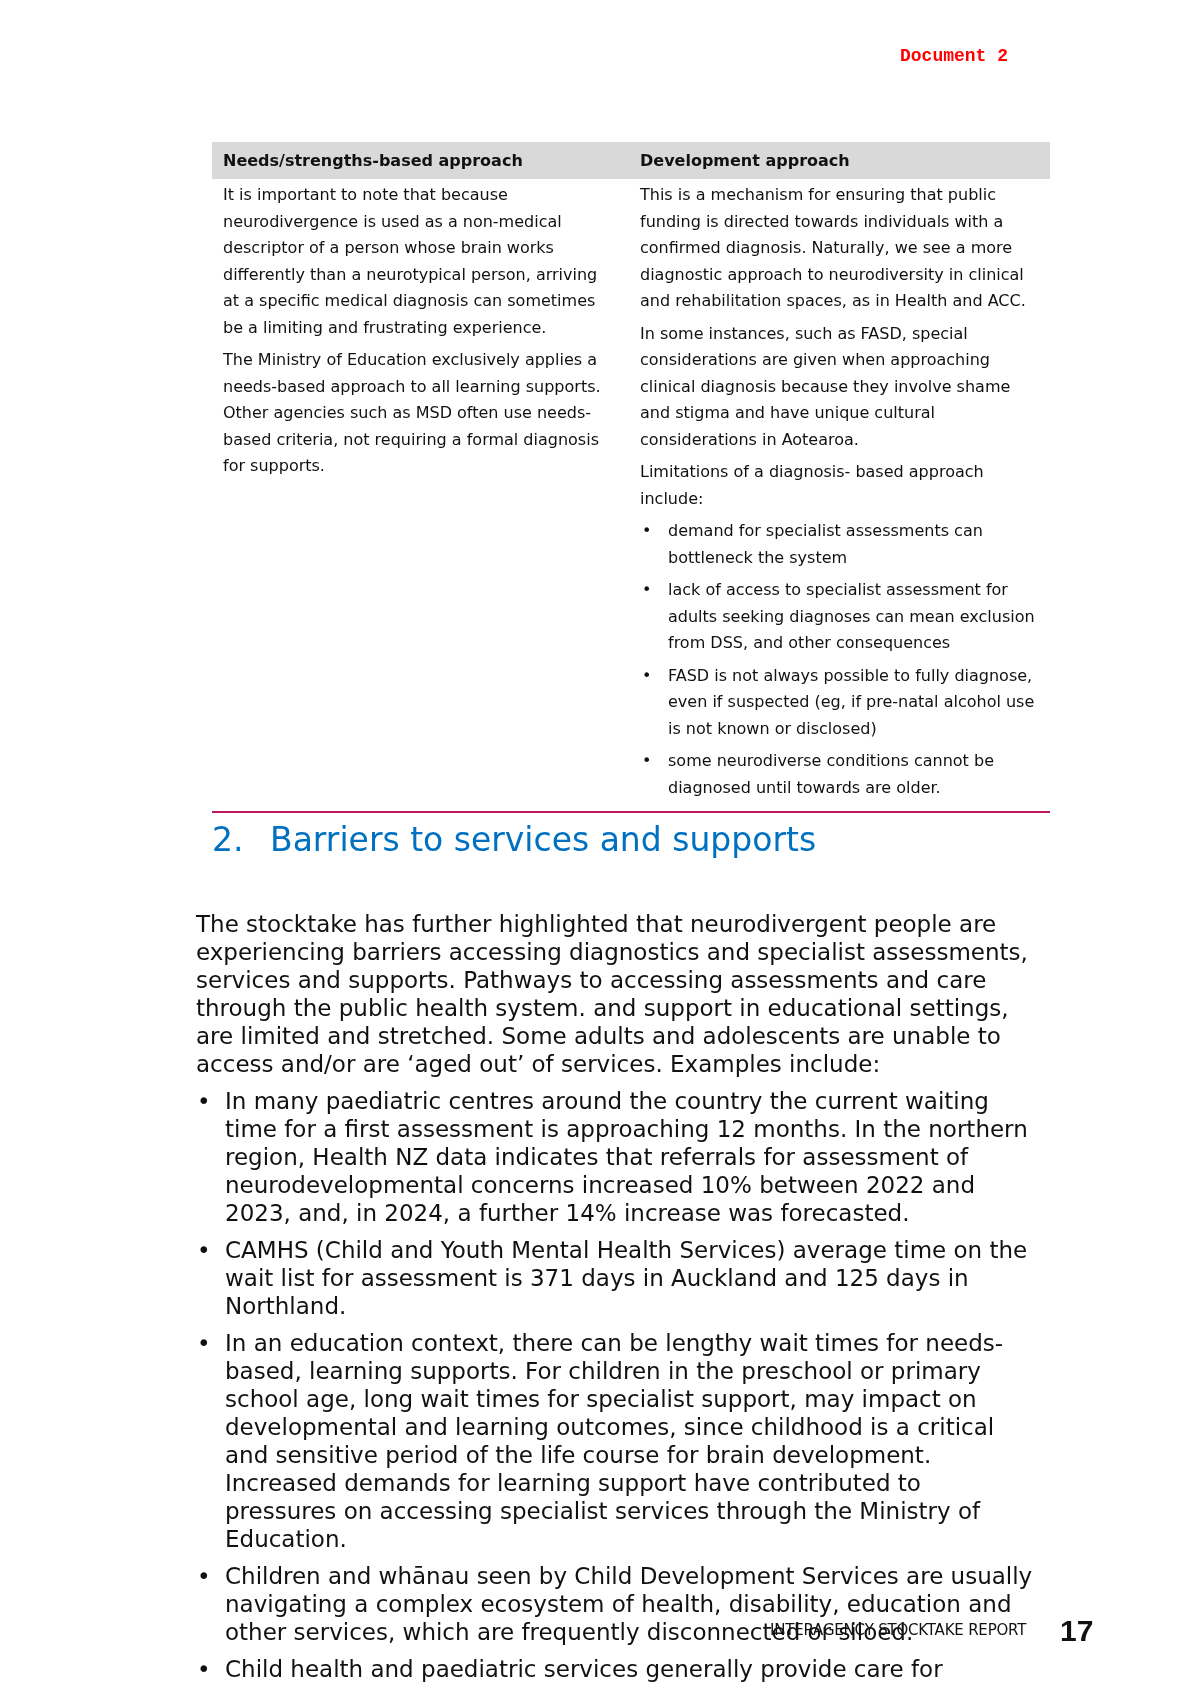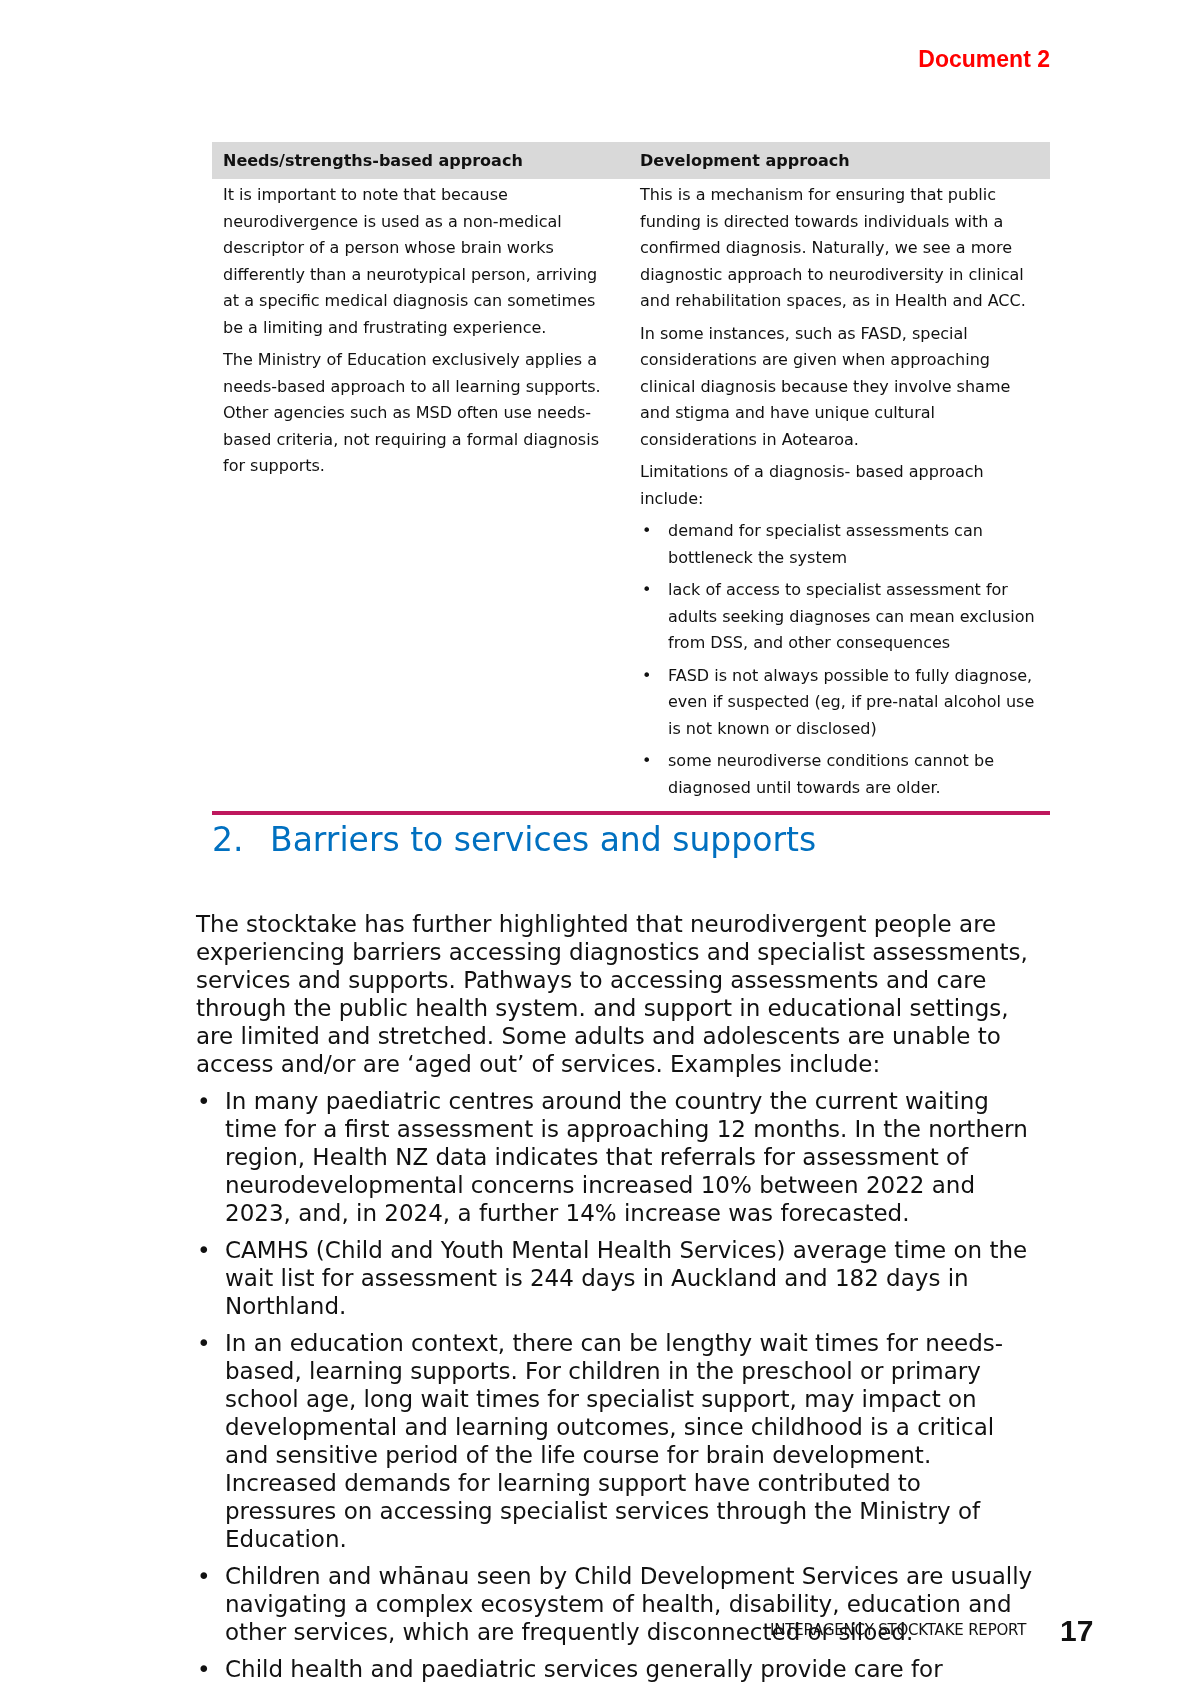--- a/index.html
+++ b/index.html
@@ -1,21 +1,21 @@
 <!DOCTYPE html>
 <html><head>
 <meta charset="utf-8">
 <style>
   html, body { margin: 0; padding: 0; background: #ffffff; }
   body { width: 1190px; height: 1684px; position: relative; overflow: hidden;
          font-family: "DejaVu Sans", "Liberation Sans", sans-serif; color: #111; }
-  .doc-label { position: absolute; top: 46px; left: 900px; width: 150px; text-align: right;
-               font-family: Liberation Sans, sans-serif; font-weight: bold; font-size: 23px; color: #ff0000; }
+  .doc-label { position: absolute; top: 46px; left: 900px; width: 150px; 
+               font-family: Liberation Mono, monospace; font-weight: bold; font-size: 18px; color: #ff0000; }
   .cmp-table { position: absolute; left: 212px; top: 142px; width: 838px; border-collapse: collapse;
-               border-bottom: 4px solid #be185d; }
+               border-bottom: 2px solid #be185d; }
   .cmp-table th { background: #d9d9d9; text-align: left; font-weight: bold; font-size: 16px;
                   padding: 9px 11px 8px 11px; line-height: 20px; }
   .cmp-table td { vertical-align: top; font-size: 16px; line-height: 26.5px; padding: 3px 11px 4px 11px; margin-top: 35px; }
   .cmp-table td p { margin: 0 0 6px 0; }
   .col-left { width: 395px; }
   .cmp-table ul { margin: 0; padding: 0; list-style: none; }
   .cmp-table li { position: relative; padding-left: 28px; margin-bottom: 6px; }
   .cmp-table li .bullet { position: absolute; left: 2px; top: 0; }
   .section-heading { position: absolute; left: 212px; top: 818px; margin: 0; font-weight: normal;
                      font-size: 33px; color: #0070c0; line-height: 44px; }
@@ -62,21 +62,21 @@
     </tr>
   </tbody>
 </table>
 
 <h2 class="section-heading"><span class="num">2.</span><span>Barriers to services and supports</span></h2>
 
 <div class="section-body">
   <p>The stocktake has further highlighted that neurodivergent people are experiencing barriers accessing diagnostics and specialist assessments, services and supports. Pathways to accessing assessments and care through the public health system. and support in educational settings, are limited and stretched. Some adults and adolescents are unable to access and/or are ‘aged out’ of services. Examples include:</p>
   <ul>
     <li><span class="bullet">•</span><span>In many paediatric centres around the country the current waiting time for a first assessment is approaching 12 months. In the northern region, Health NZ data indicates that referrals for assessment of neurodevelopmental concerns increased 10% between 2022 and 2023, and, in 2024, a further 14% increase was forecasted.</span></li>
-    <li><span class="bullet">•</span><span>CAMHS (Child and Youth Mental Health Services) average time on the wait list for assessment is 244 days in Auckland and 182 days in Northland.</span></li>
+    <li><span class="bullet">•</span><span>CAMHS (Child and Youth Mental Health Services) average time on the wait list for assessment is 371 days in Auckland and 125 days in Northland.</span></li>
     <li><span class="bullet">•</span><span>In an education context, there can be lengthy wait times for needs-based, learning supports. For children in the preschool or primary school age, long wait times for specialist support, may impact on developmental and learning outcomes, since childhood is a critical and sensitive period of the life course for brain development. Increased demands for learning support have contributed to pressures on accessing specialist services through the Ministry of Education.</span></li>
     <li><span class="bullet">•</span><span>Children and whānau seen by Child Development Services are usually navigating a complex ecosystem of health, disability, education and other services, which are frequently disconnected or siloed.</span></li>
     <li><span class="bullet">•</span><span>Child health and paediatric services generally provide care for children and young people to age 15 years. Child and adolescent mental health services generally provide care to age 18 years. The transition of neurodiverse young people from</span></li>
   </ul>
 </div>
 
 <div class="footer-title">INTERAGENCY STOCKTAKE REPORT</div>
 <div class="footer-page">17</div>
 
 </body></html>

